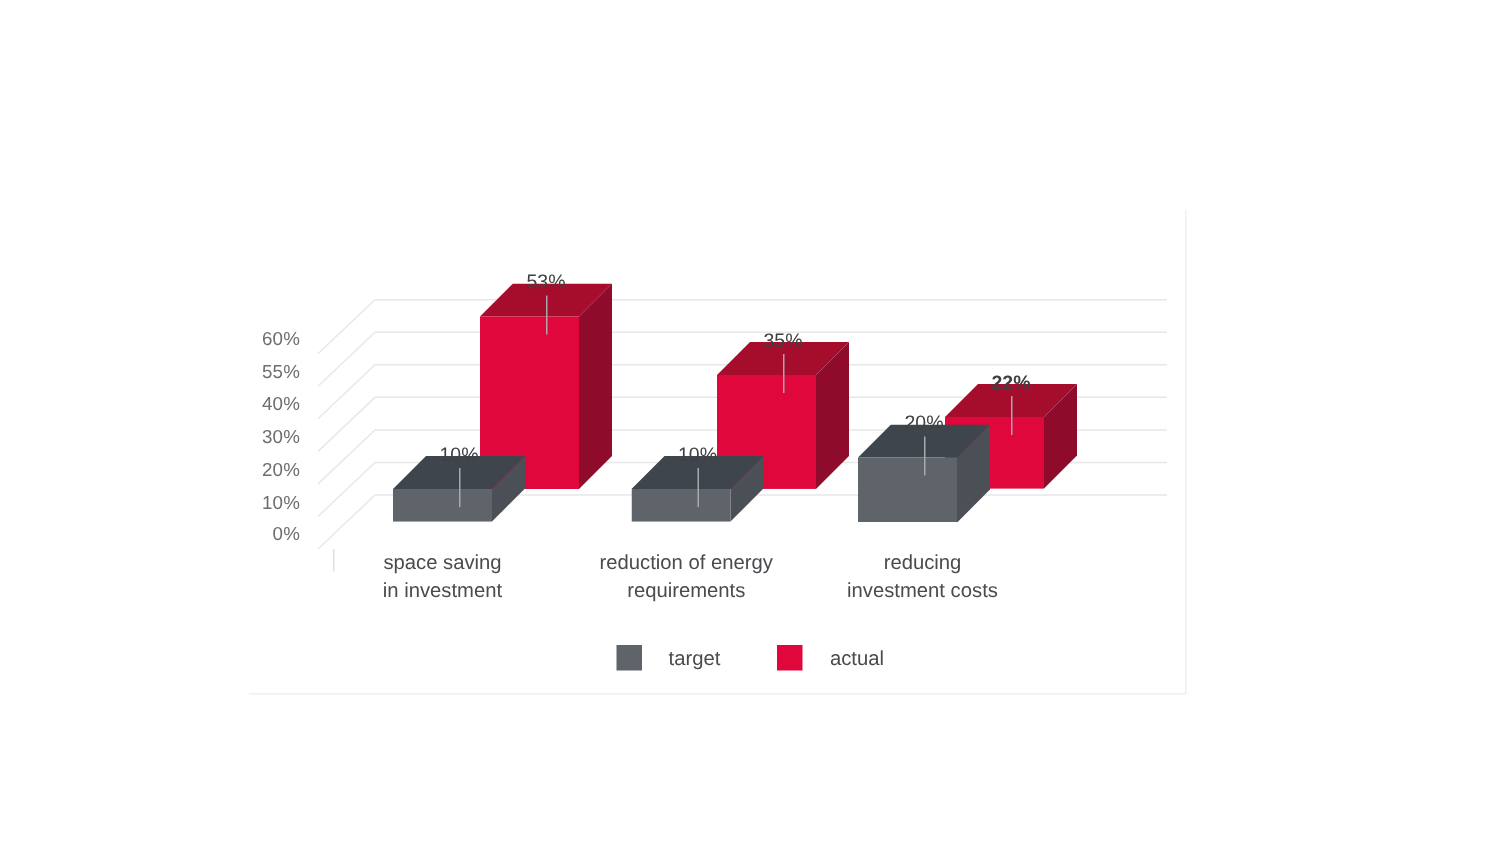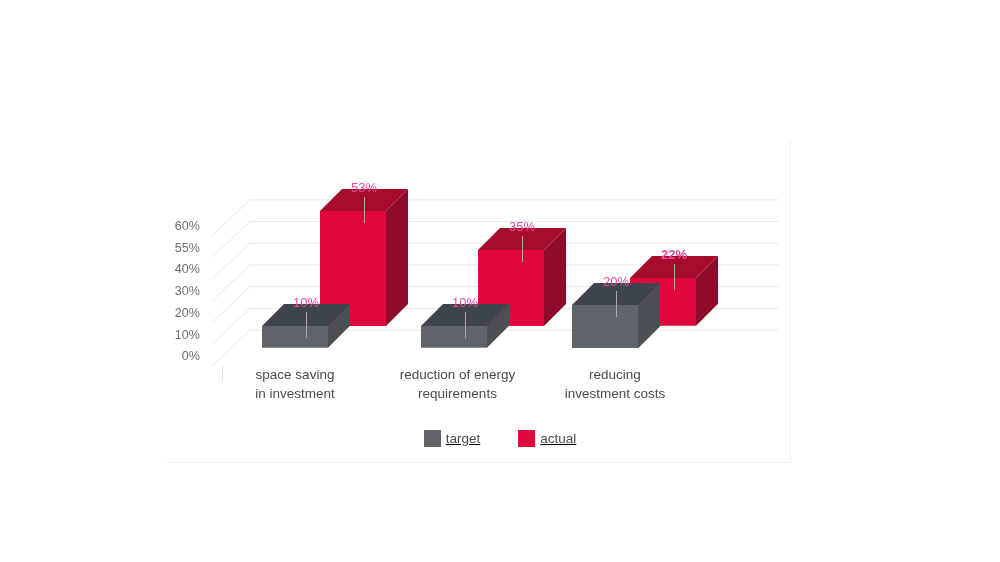--- a/index.html
+++ b/index.html
@@ -82,21 +82,21 @@
 
   
   .bar {
     position: absolute;
   }
 
   
   .value-label {
     position: absolute;
     font-size: 13px;
-    color: #ec4899;
+    color: #404040;
     text-align: center;
     white-space: nowrap;
     line-height: 14px;
   }
   .leader {
     position: absolute;
     width: 1px;
     background: #a8a8ad;
   }
 
@@ -117,22 +117,21 @@
     top: 430px;
     width: 1000px;
     display: flex;
     justify-content: center;
     align-items: center;
     gap: 38px;
   }
   .legend-item {
     display: flex;
     align-items: center;
-    gap: 5px;
-    text-decoration: underline;
+    gap: 18px;
   }
   .legend-swatch {
     width: 17px;
     height: 17px;
     display: block;
   }
   .legend-text {
     font-size: 13.5px;
     color: #4a4a4f;
     line-height: 15px;

